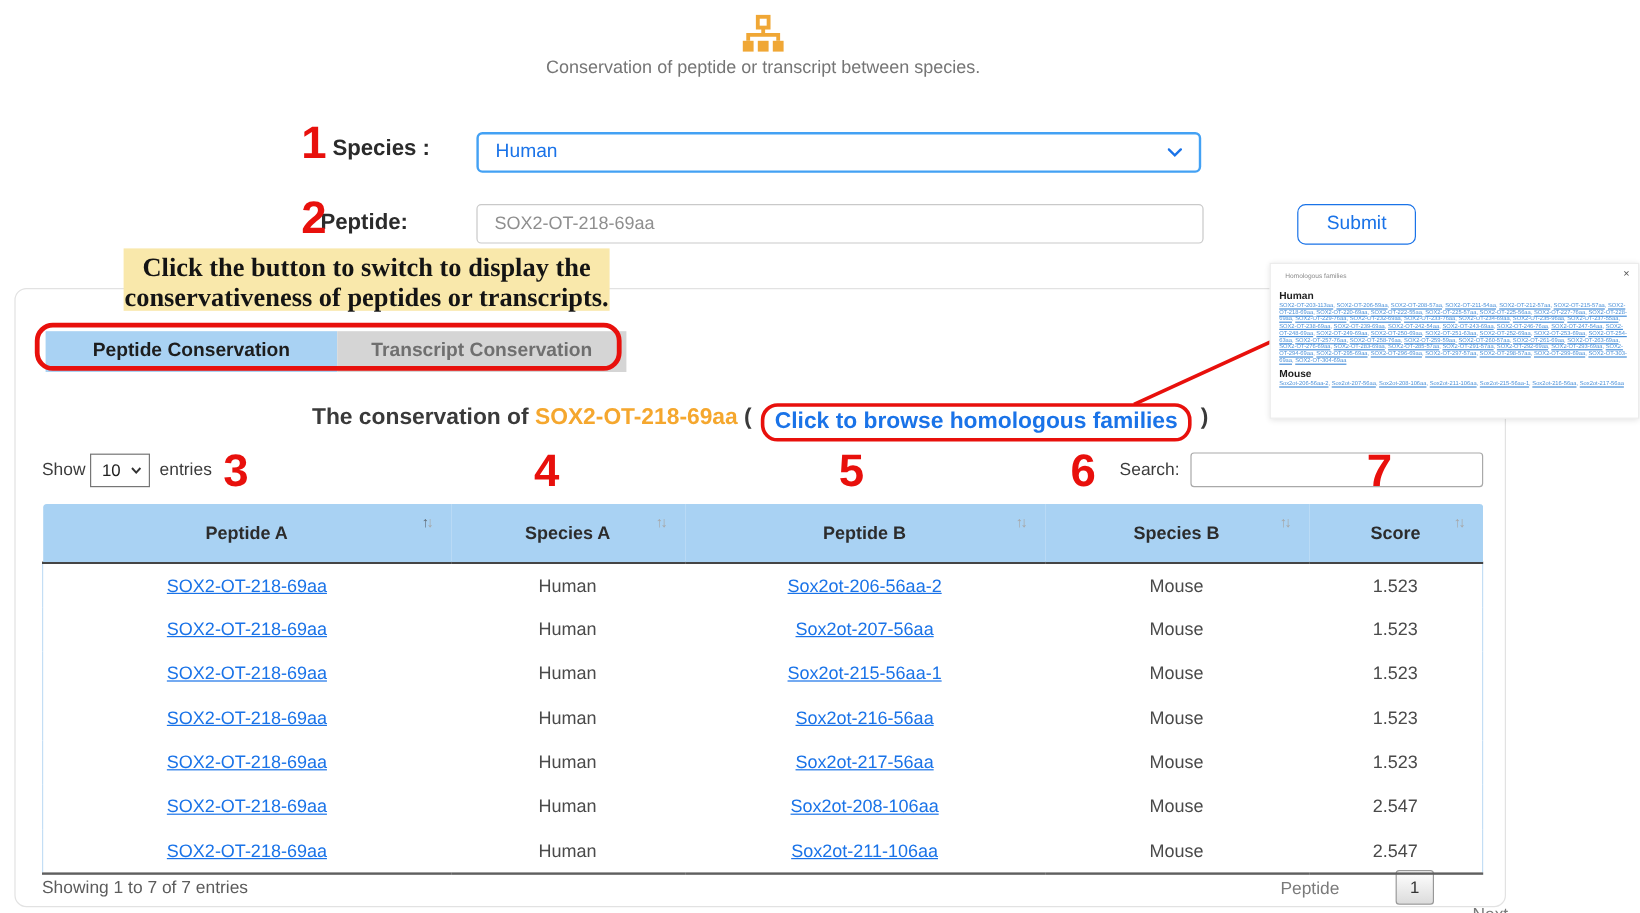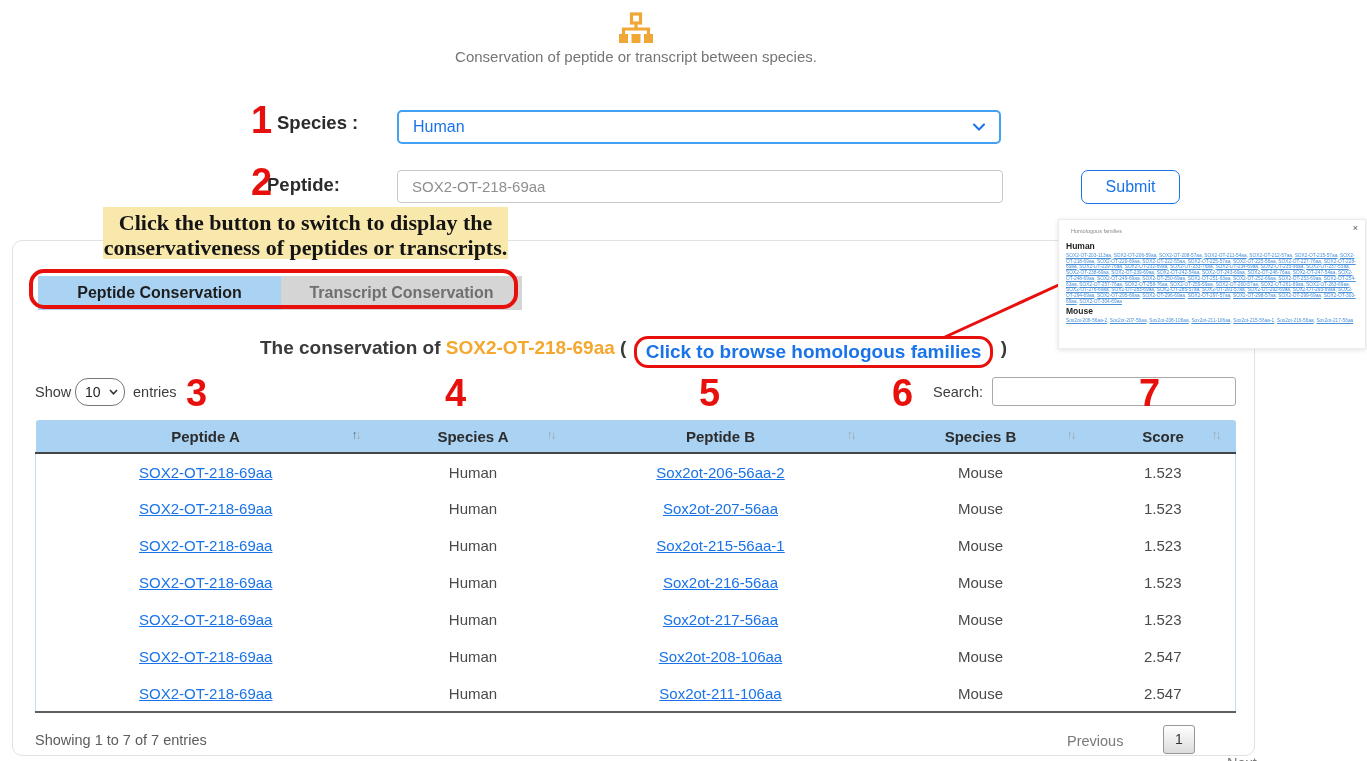--- a/index.html
+++ b/index.html
@@ -72,39 +72,39 @@
   .browse-box{display:inline-block;border:3px solid var(--red);border-radius:14px;
     padding:2px 9px;margin:0 2px;vertical-align:-4px;}
   .browse-link{color:var(--link);text-decoration:none;cursor:pointer;}
   
   .ctrl-label{position:absolute;font-size:14.5px;color:#3c3c3c;top:384px;text-align:center;}
   .show-label{left:35px;}
   .entries-label{left:133px;}
   .search-label{left:933px;}
   .page-size{
     position:absolute;left:75px;top:378px;width:50px;height:28px;
-    border:1px solid #767676;border-radius:13px;background:#fff;
+    border:1px solid #767676;border-radius:0;background:#fff;
     display:flex;align-items:center;padding:0 6px 0 9px;font-size:14px;color:#222;cursor:pointer;
   }
   .page-size .chev{margin-left:auto;display:flex;align-items:center;}
   .search-input{
     position:absolute;left:992px;top:377px;width:244px;height:29px;
     border:1px solid #a9a9a9;border-radius:3px;padding:0 8px;font-size:14px;outline:none;
     font-family:"Liberation Sans",sans-serif;
   }
   
   .data-table{position:absolute;left:35px;top:420px;width:1200px;border-collapse:collapse;
     table-layout:fixed;font-size:15px;z-index:5;}
   .data-table th:nth-child(1),.data-table td:nth-child(1){width:340px;}
   .data-table th:nth-child(2),.data-table td:nth-child(2){width:195px;}
   .data-table th:nth-child(3),.data-table td:nth-child(3){width:300px;}
   .data-table th:nth-child(4),.data-table td:nth-child(4){width:220px;}
   .data-table th:nth-child(5),.data-table td:nth-child(5){width:145px;}
   .data-table th{
-    background:var(--lightblue);height:33px;font-weight:bold;color:#2c2c2c;
+    background:var(--lightblue);height:49px;font-weight:bold;color:#2c2c2c;
     position:relative;border-bottom:2px solid #454545;text-align:center;cursor:pointer;
   }
   .data-table th:first-child{border-top-left-radius:3px;}
   .data-table th:last-child{border-top-right-radius:3px;}
   .data-table td{height:37px;text-align:center;color:#4a4a4a;}
   .data-table tbody td:first-child{border-left:1px solid #c4def5;}
   .data-table tbody td:last-child{border-right:1px solid #c4def5;}
   .data-table tbody tr:last-child td{border-bottom:2px solid #5f5f5f;}
   .cell-link{color:var(--link);text-decoration:underline;cursor:pointer;}
   .sort-icons{position:absolute;right:16px;top:8px;font-size:12px;letter-spacing:-2px;color:#a6a6a6;font-weight:normal;}
@@ -257,21 +257,21 @@
           <td><a class="cell-link">SOX2-OT-218-69aa</a></td>
           <td>Human</td>
           <td><a class="cell-link">Sox2ot-211-106aa</a></td>
           <td>Mouse</td>
           <td>2.547</td>
         </tr>
       </tbody>
   </table>
 
   <span class="table-info">Showing 1 to 7 of 7 entries</span>
-  <span class="page-prev">Previous</span>
+  <span class="page-prev">Peptide</span>
   <span class="page-number">1</span>
   <span class="page-next">Next</span>
 
   <div class="popup">
     <span class="popup-title">Homologous families</span>
     <span class="popup-close">×</span>
     <div class="popup-body">
         <div class="popup-species">Human</div>
         <div class="popup-links"><a class="tiny-link">SOX2-OT-203-113aa</a>, <a class="tiny-link">SOX2-OT-206-59aa</a>, <a class="tiny-link">SOX2-OT-208-57aa</a>, <a class="tiny-link">SOX2-OT-211-54aa</a>, <a class="tiny-link">SOX2-OT-212-57aa</a>, <a class="tiny-link">SOX2-OT-215-57aa</a>, <a class="tiny-link">SOX2-OT-218-69aa</a>, <a class="tiny-link">SOX2-OT-220-69aa</a>, <a class="tiny-link">SOX2-OT-222-55aa</a>, <a class="tiny-link">SOX2-OT-225-57aa</a>, <a class="tiny-link">SOX2-OT-225-56aa</a>, <a class="tiny-link">SOX2-OT-227-76aa</a>, <a class="tiny-link">SOX2-OT-228-69aa</a>, <a class="tiny-link">SOX2-OT-229-76aa</a>, <a class="tiny-link">SOX2-OT-232-69aa</a>, <a class="tiny-link">SOX2-OT-233-76aa</a>, <a class="tiny-link">SOX2-OT-234-69aa</a>, <a class="tiny-link">SOX2-OT-235-96aa</a>, <a class="tiny-link">SOX2-OT-237-55aa</a>, <a class="tiny-link">SOX2-OT-238-69aa</a>, <a class="tiny-link">SOX2-OT-239-69aa</a>, <a class="tiny-link">SOX2-OT-242-54aa</a>, <a class="tiny-link">SOX2-OT-243-69aa</a>, <a class="tiny-link">SOX2-OT-246-76aa</a>, <a class="tiny-link">SOX2-OT-247-54aa</a>, <a class="tiny-link">SOX2-OT-248-69aa</a>, <a class="tiny-link">SOX2-OT-249-69aa</a>, <a class="tiny-link">SOX2-OT-250-69aa</a>, <a class="tiny-link">SOX2-OT-251-63aa</a>, <a class="tiny-link">SOX2-OT-252-69aa</a>, <a class="tiny-link">SOX2-OT-253-69aa</a>, <a class="tiny-link">SOX2-OT-254-63aa</a>, <a class="tiny-link">SOX2-OT-257-76aa</a>, <a class="tiny-link">SOX2-OT-258-76aa</a>, <a class="tiny-link">SOX2-OT-259-59aa</a>, <a class="tiny-link">SOX2-OT-260-57aa</a>, <a class="tiny-link">SOX2-OT-261-69aa</a>, <a class="tiny-link">SOX2-OT-263-69aa</a>, <a class="tiny-link">SOX2-OT-276-69aa</a>, <a class="tiny-link">SOX2-OT-283-69aa</a>, <a class="tiny-link">SOX2-OT-285-57aa</a>, <a class="tiny-link">SOX2-OT-291-57aa</a>, <a class="tiny-link">SOX2-OT-292-69aa</a>, <a class="tiny-link">SOX2-OT-293-69aa</a>, <a class="tiny-link">SOX2-OT-294-69aa</a>, <a class="tiny-link">SOX2-OT-295-69aa</a>, <a class="tiny-link">SOX2-OT-296-69aa</a>, <a class="tiny-link">SOX2-OT-297-57aa</a>, <a class="tiny-link">SOX2-OT-298-57aa</a>, <a class="tiny-link">SOX2-OT-299-69aa</a>, <a class="tiny-link">SOX2-OT-303-69aa</a>, <a class="tiny-link">SOX2-OT-304-69aa</a></div>
         <div class="popup-species">Mouse</div>

